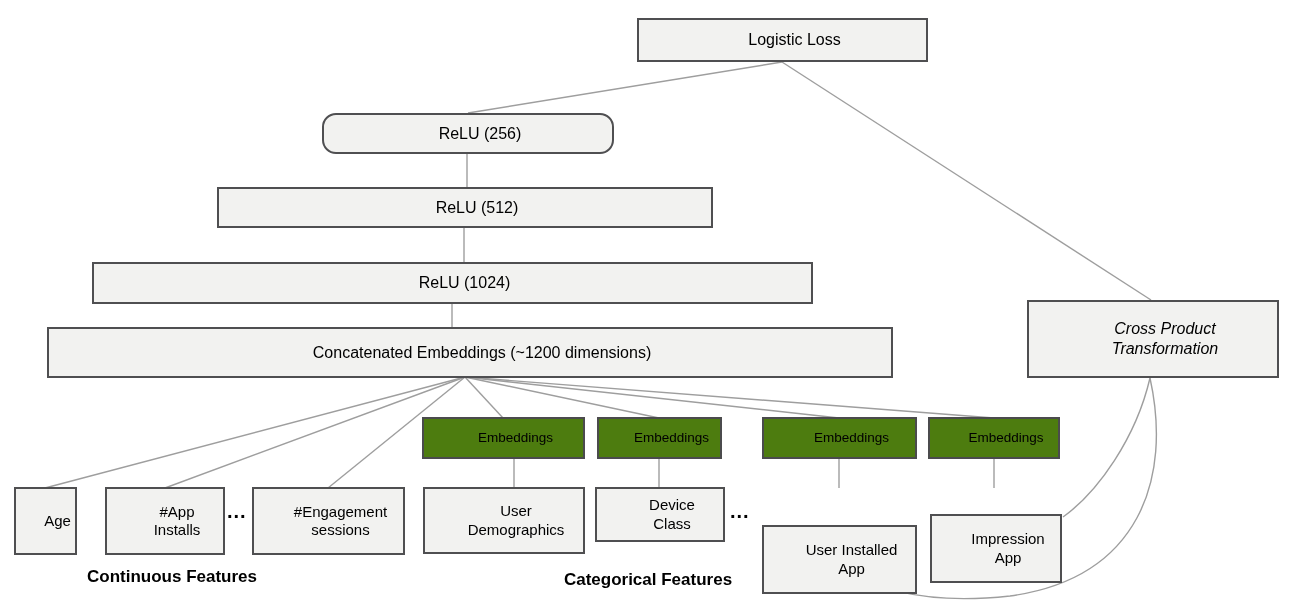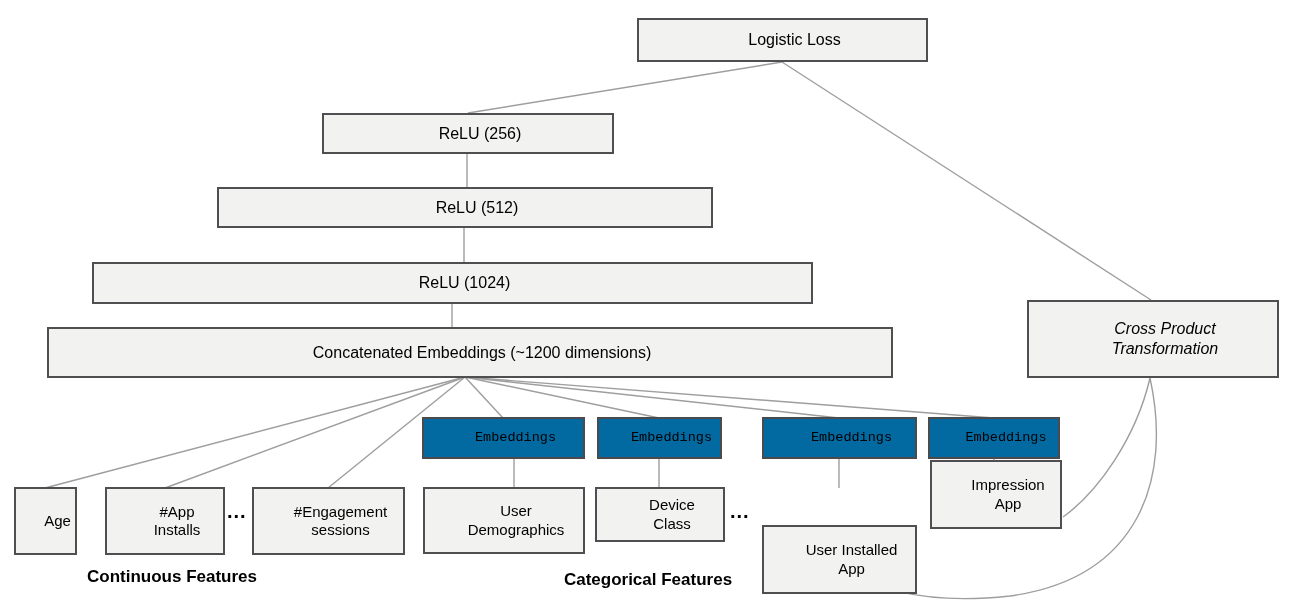--- a/index.html
+++ b/index.html
@@ -34,60 +34,59 @@
     background: #f2f2f0;
     border: 2px solid #4f4f51;
     padding-left: 24px;
   }
   .node span {
     white-space: pre-line;
     line-height: 1.22;
   }
   .node.light { font-size: 16px; }
   .node.embed {
-    background: #0369a1;
+    background: #4d7c0f;
     border: 2px solid #4b4b4d;
     font-size: 13.5px;
-    font-family: Liberation Mono, monospace;
   }
   .node.feature { font-size: 15px; }
   .dots {
     position: absolute;
     z-index: 2;
     font-size: 20px;
     font-weight: bold;
     letter-spacing: 1px;
   }
   .group-label {
     position: absolute;
     z-index: 2;
     font-size: 17px;
     font-weight: bold;
     transform: translateX(-50%);
     white-space: nowrap;
   }
 
   
   .n-logistic   { left: 637px;  top: 18px;  width: 291px; height: 44px; }
-  .n-relu256    { left: 322px;  top: 113px; width: 292px; height: 41px; }
+  .n-relu256    { left: 322px;  top: 113px; width: 292px; height: 41px; border-radius: 14px; }
   .n-relu512    { left: 217px;  top: 187px; width: 496px; height: 41px; }
   .n-relu1024   { left: 92px;   top: 262px; width: 721px; height: 42px; }
   .n-concat     { left: 47px;   top: 327px; width: 846px; height: 51px; }
   .n-crossprod  { left: 1027px; top: 300px; width: 252px; height: 78px; font-size: 16px; font-style: italic; }
   .n-emb1       { left: 422px;  top: 417px; width: 163px; height: 42px; }
   .n-emb2       { left: 597px;  top: 417px; width: 125px; height: 42px; }
   .n-emb3       { left: 762px;  top: 417px; width: 155px; height: 42px; }
   .n-emb4       { left: 928px;  top: 417px; width: 132px; height: 42px; }
   .n-age        { left: 14px;   top: 487px; width: 63px;  height: 68px; }
   .n-appinst    { left: 105px;  top: 487px; width: 120px; height: 68px; }
   .n-engage     { left: 252px;  top: 487px; width: 153px; height: 68px; }
   .n-userdemo   { left: 423px;  top: 487px; width: 162px; height: 67px; }
   .n-devclass   { left: 595px;  top: 487px; width: 130px; height: 55px; }
   .n-userinst   { left: 762px;  top: 487px; width: 155px; height: 69px; margin-top: 38px; }
-  .n-impapp     { left: 930px;  top: 460px; width: 132px; height: 69px; }
+  .n-impapp     { left: 930px;  top: 514px; width: 132px; height: 69px; }
   .dots-1       { left: 227px;  top: 500px; }
   .dots-2       { left: 730px;  top: 500px; }
   .gl-cont      { left: 172px;  top: 567px; }
   .gl-cat       { left: 648px;  top: 570px; }
 </style>
 </head>
 <body>
 
 <div class="canvas">
 

